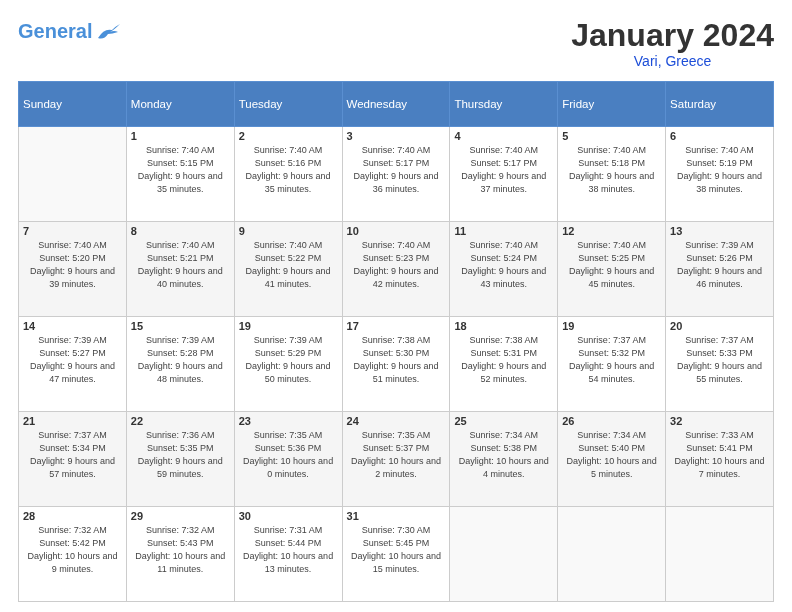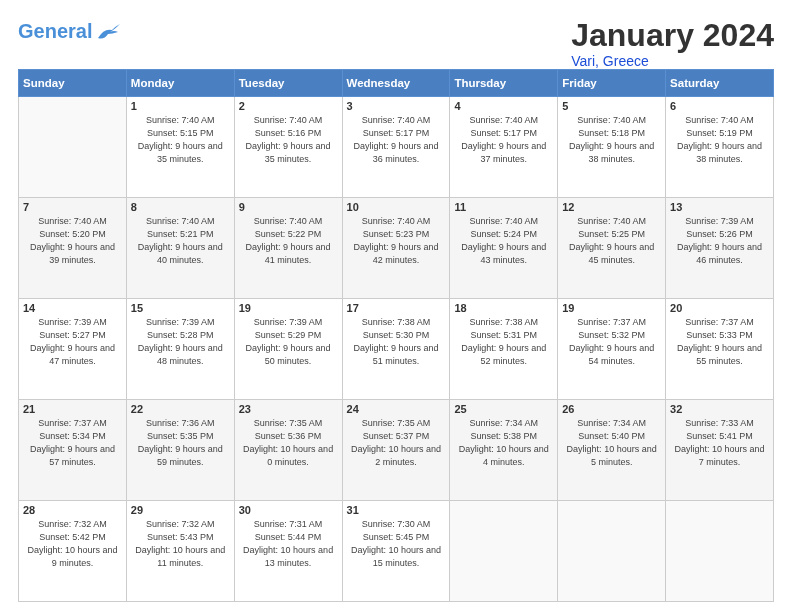--- a/index.html
+++ b/index.html
@@ -14,21 +14,21 @@
       width: 792px;
       height: 612px;
       padding: 18px 18px 10px 18px;
       display: flex;
       flex-direction: column;
     }
     .header {
       display: flex;
       justify-content: space-between;
       align-items: flex-start;
-      margin-bottom: 0;
+      margin-bottom: 12px;
     }
     .logo {
       display: flex;
       align-items: flex-start;
     }
     .logo-text {
       font-size: 20px;
       font-weight: bold;
       color: #333;
       line-height: 1.1;
@@ -36,43 +36,43 @@
     .logo-text span {
       color: #4a90d9;
     }
     .logo-bird {
       width: 28px;
       height: 24px;
       margin-left: 2px;
       margin-top: 2px;
     }
     .title-block {
-      text-align: left;
+      text-align: center;
     }
     .month-title {
       font-size: 32px;
       font-weight: bold;
       color: #333;
       line-height: 1.1;
     }
     .location {
       font-size: 14px;
       color: #1d4ed8;
     }
     .calendar-table {
       width: 100%;
       border-collapse: collapse;
       flex: 1;
     }
     .calendar-table th {
       background-color: #4a7fc1;
       color: #fff;
       font-size: 11.5px;
-      font-weight: bold;
-      padding: 7px 4px;
+      font-weight: normal;
+      padding: 16px 4px;
       border: 1px solid #5a8fd1;
       text-align: left;
     }
     .calendar-table td {
       border: 1px solid #ccc;
       vertical-align: top;
       padding: 3px 4px;
       font-size: 9px;
       color: #333;
       height: 82px;

